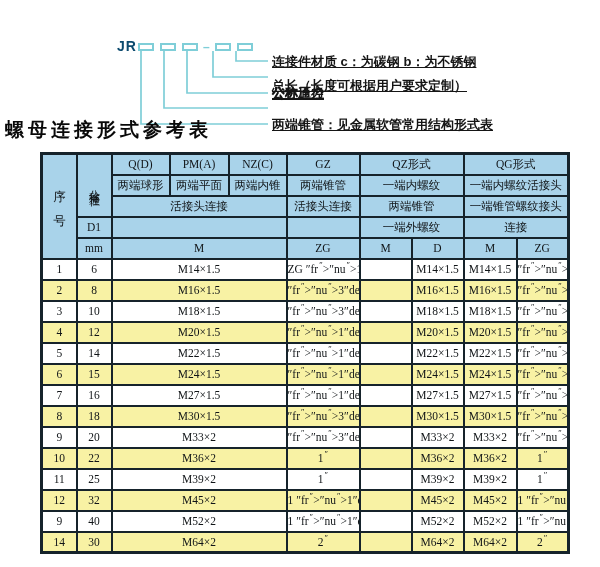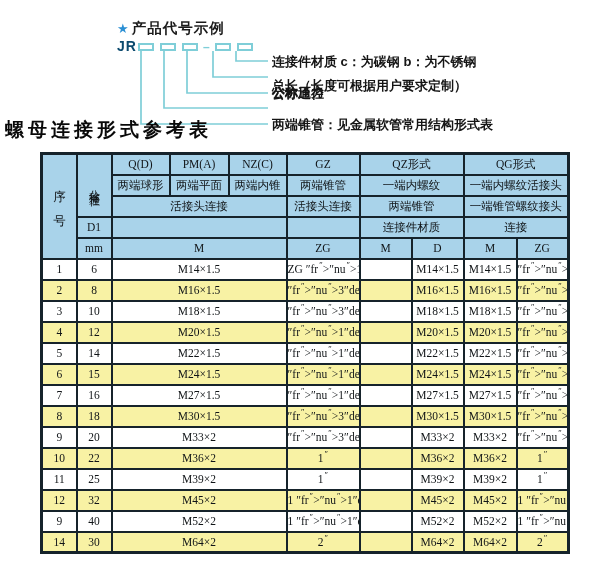--- a/index.html
+++ b/index.html
@@ -17,21 +17,21 @@
   .diagram { position:absolute; left:0; top:0; width:600px; height:152px; }
   .prod-line { position:absolute; left:117px; top:19px; font-size:14.5px; font-weight:700; letter-spacing:1px; }
   .star { color:var(--star_blue,#2a8fd4); font-size:13px; margin-right:2px; }
   .jr-prefix { position:absolute; left:117px; top:38px; font-size:14px; font-weight:700; color:#0c4a6e; letter-spacing:1px; }
   .boxes { position:absolute; left:138px; top:43px; display:flex; align-items:center; }
   .code-box { display:inline-block; width:16px; height:8px; border:2px solid var(--line_cyan,#7fced8); background:#fff; margin-right:6px; }
   .code-dash { color:var(--line_cyan,#7fced8); font-weight:700; margin:0 5px 0 -1px; line-height:8px; font-size:12px; }
   .leader-svg { position:absolute; left:0; top:0; width:600px; height:152px; }
   .leader-svg polyline { fill:none; stroke:var(--line_cyan,#7fced8); stroke-width:1.7; }
   .diagram-labels { position:absolute; left:272px; top:0; }
-  .diagram-label { position:absolute; left:0; white-space:nowrap; font-size:13px; font-weight:600; color:#151515; }
+  .diagram-label { position:absolute; left:0; white-space:nowrap; font-size:13px; font-weight:600; color:#151515;text-decoration:underline; }
   .dl-0 { top:53px; } .dl-1 { top:77px; } .dl-2 { top:85px; } .dl-3 { top:84px; } .dl-4 { top:116px; }
 
   
   .table-title {
     position:absolute; left:5px; top:117px;
     font-family:"Liberation Serif","DejaVu Serif",serif;
     font-size:19px; font-weight:700; letter-spacing:4px; color:#090909;
   }
 
   
@@ -56,23 +56,20 @@
     display:inline-block; line-height:1;
   }
   .vert-seq { letter-spacing:26px; font-size:12.5px; }
   .vert-dn  { letter-spacing:2px; font-size:11px; }
   .in { font-size:8.5px; vertical-align:top; position:relative; top:-3px; margin-left:1px; }
 </style>
 </head>
 <body>
 
 <div class="diagram">
-  <div class="prod-line">
-    <span class="star">★</span><span>产品代号示例</span>
-  </div>
   <div class="jr-prefix">JR</div>
 
   <div class="boxes">
     <span class="code-box"></span>
     <span class="code-box"></span>
     <span class="code-box"></span>
     <span class="code-dash">–</span>
     <span class="code-box"></span>
     <span class="code-box"></span>
   </div>
@@ -131,21 +128,21 @@
     <tr>
       <th colspan="3">活接头连接</th>
       <th>活接头连接</th>
       <th colspan="2">两端锥管</th>
       <th colspan="2">一端锥管螺纹接头</th>
     </tr>
     <tr>
       <th>D1</th>
       <th colspan="3"></th>
       <th></th>
-      <th colspan="2">连接件材质</th>
+      <th colspan="2">一端外螺纹</th>
       <th colspan="2">连接</th>
     </tr>
     <tr>
       <th>mm</th>
       <th colspan="3">M</th>
       <th>ZG</th>
       <th>M</th>
       <th>D</th>
       <th>M</th>
       <th>ZG</th>

